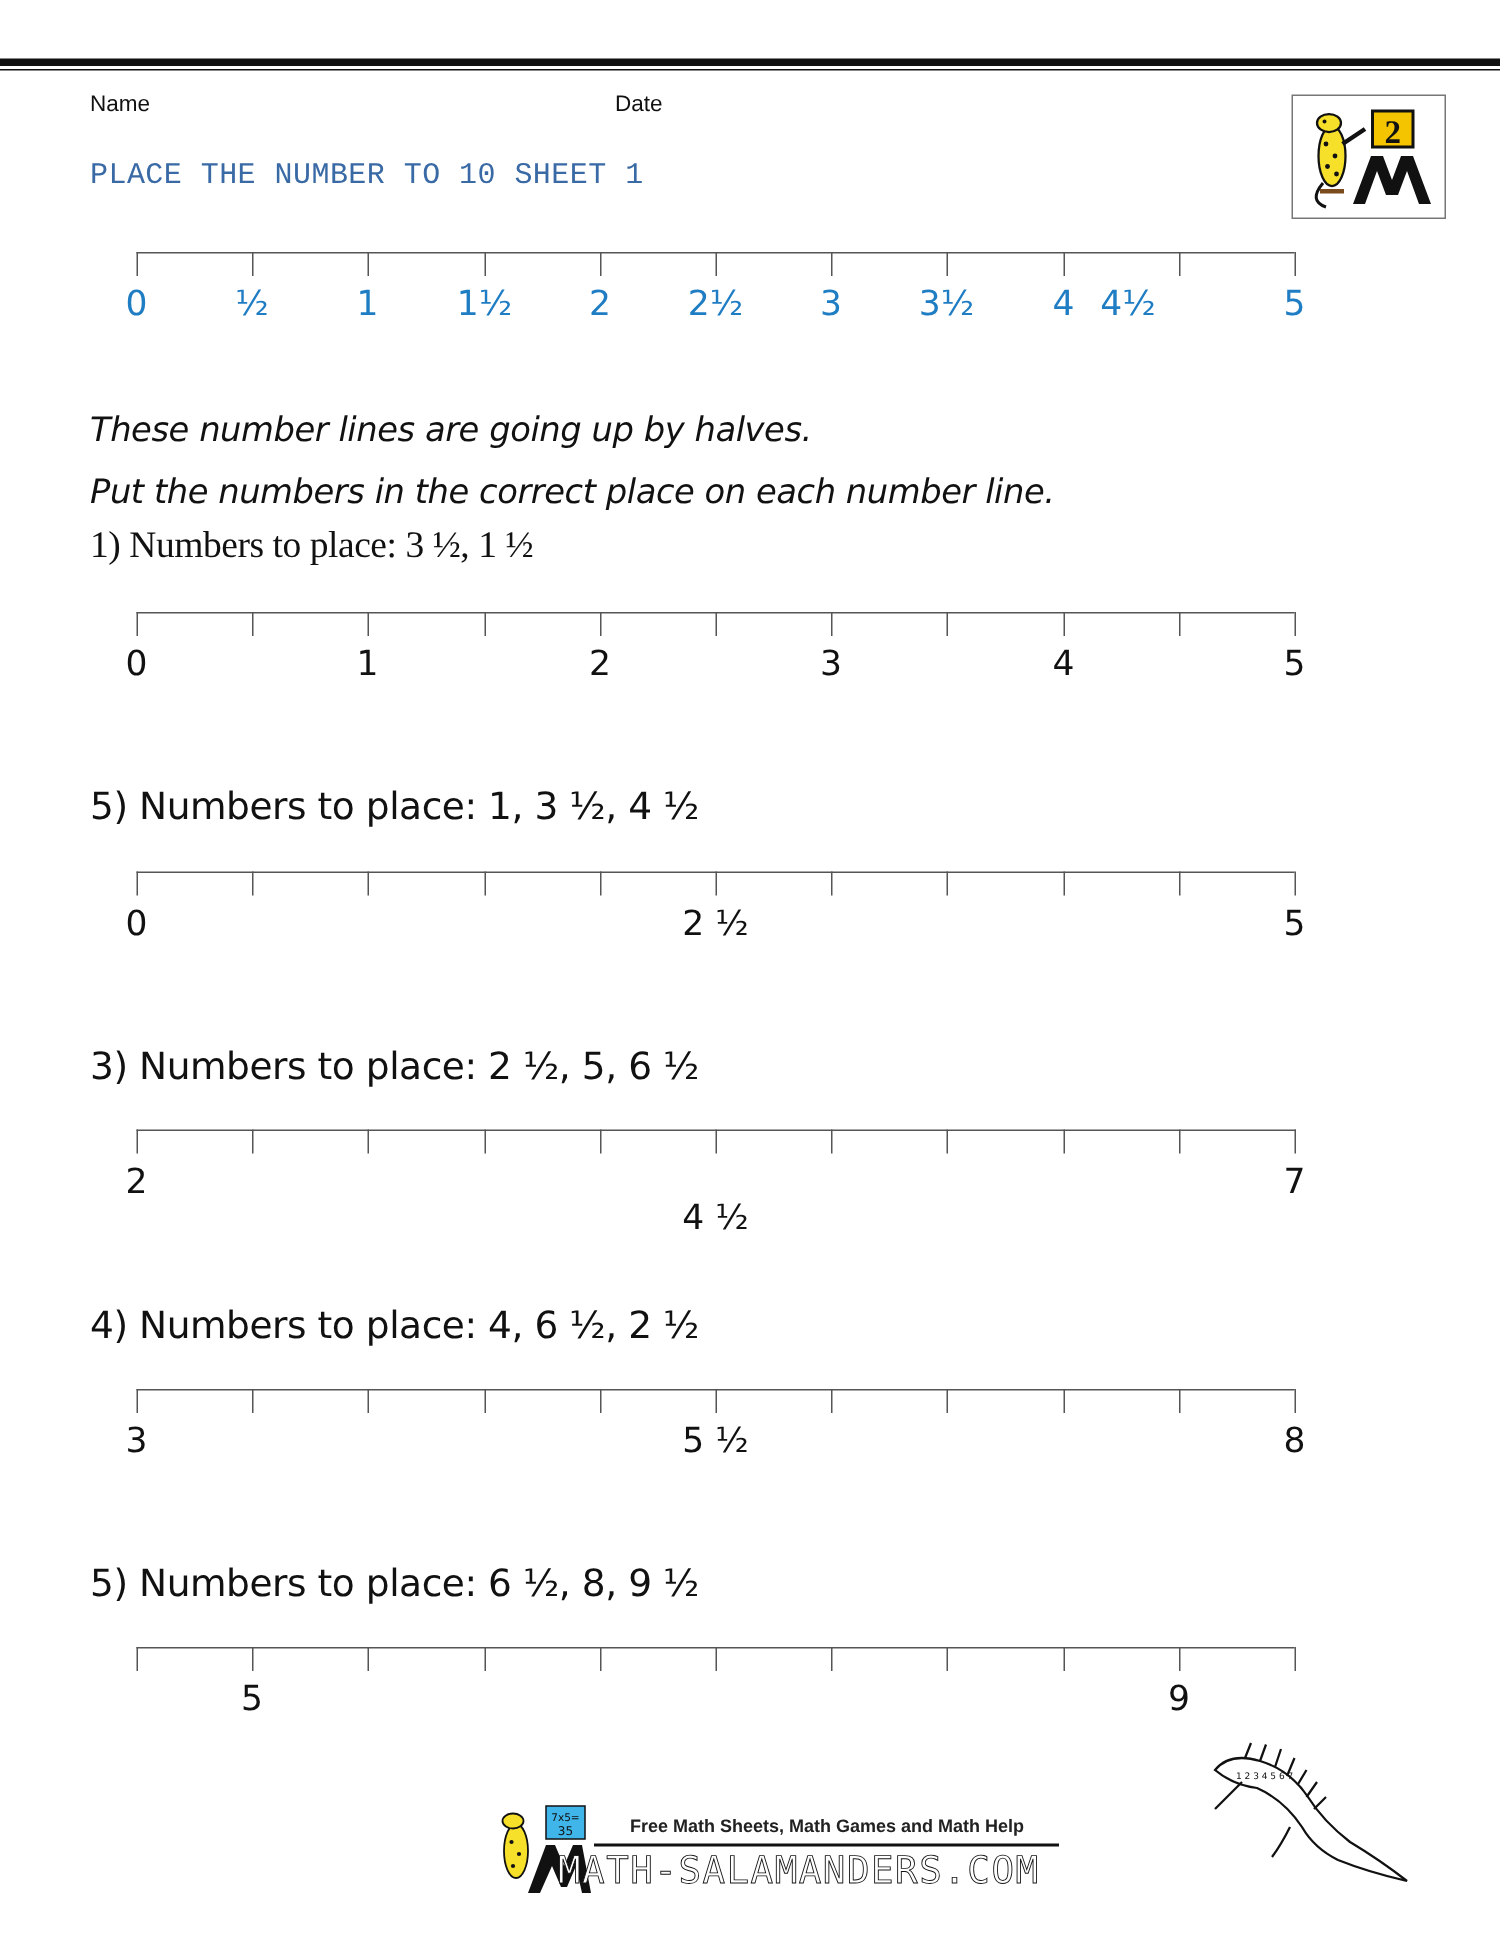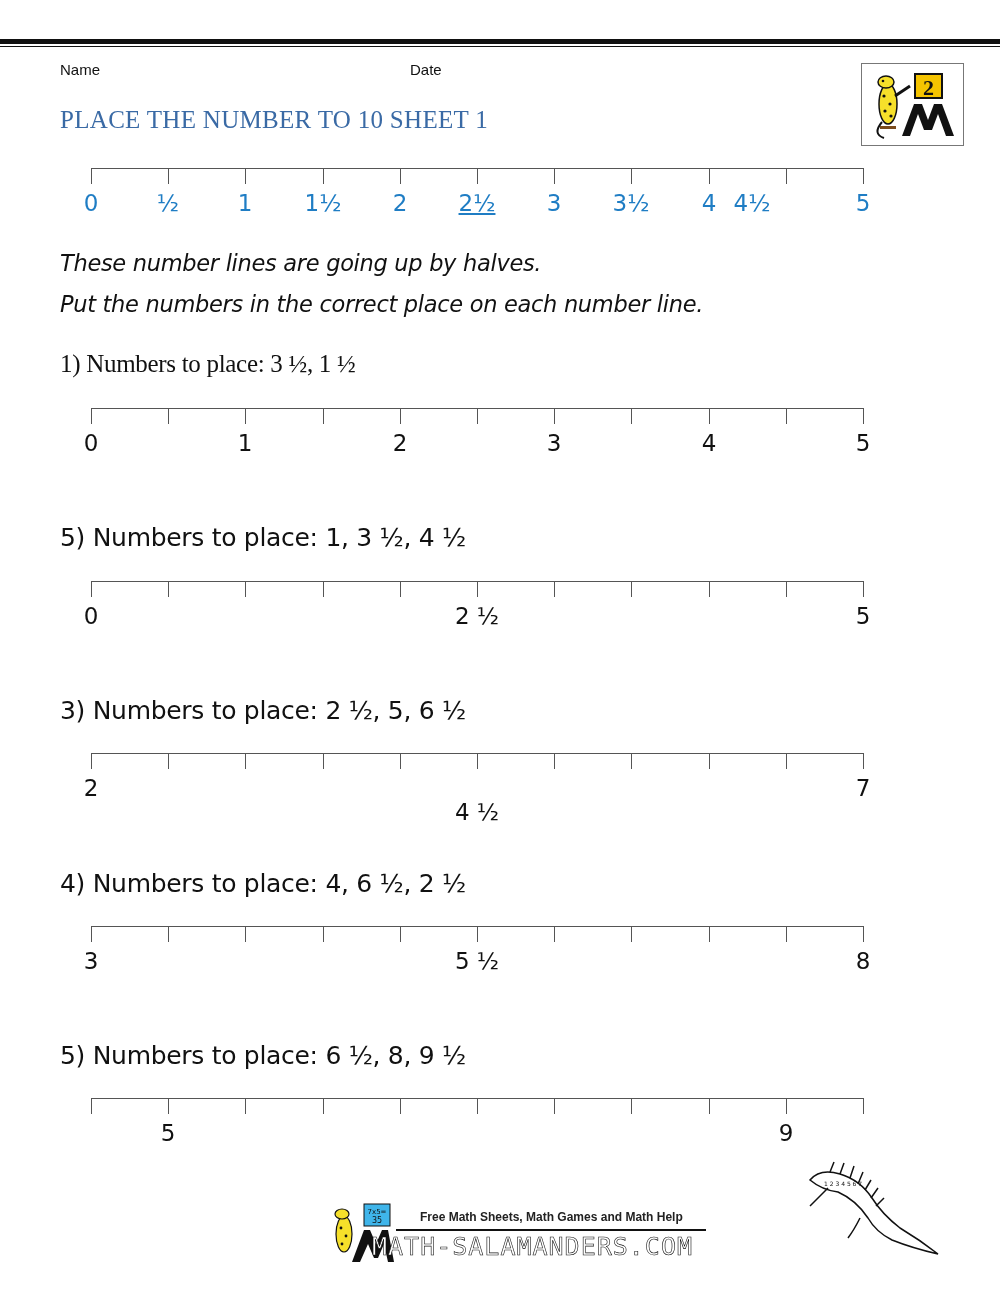--- a/index.html
+++ b/index.html
@@ -2,25 +2,25 @@
 <html><head>
   <meta charset="utf-8">
   <style>
     html, body { margin: 0; padding: 0; background: #ffffff; }
     body { width: 1000px; height: 1294px; position: relative; overflow: hidden;
            font-family: "DejaVu Sans", "Liberation Sans", sans-serif; color: #111; }
     .abs { position: absolute; }
     .rule-thick { left: 0; top: 39px; width: 1000px; height: 5px; background: #111; }
     .rule-thin  { left: 0; top: 46px; width: 1000px; height: 1px; background: #111; }
     .small-label { font-family: "Liberation Sans", sans-serif; font-size: 15px; color: #111; }
-    .title { left: 60px; top: 106px; font-family: Liberation Serif, serif;
-             font-size: 25px; color: #3a6aa5; letter-spacing: 0.3px; white-space: nowrap; }
+    .title { left: 60px; top: 106px; font-family: Liberation Mono, monospace;
+             font-size: 20px; color: #3a6aa5; letter-spacing: 0.3px; white-space: nowrap; }
     .logo { left: 861px; top: 63px; width: 101px; height: 81px; border: 1px solid #777; background: #fff; }
     .instr { left: 60px; font-family: "DejaVu Sans", sans-serif; font-style: italic; font-size: 22.5px;
-             color: #111; white-space: nowrap; letter-spacing: -0.3px; }
+             color: #111; white-space: nowrap; letter-spacing: -0.3px; margin-top: 24px; }
     .q { left: 60px; font-family: "DejaVu Sans", sans-serif; font-size: 25px; color: #111;
          white-space: nowrap; letter-spacing: -0.3px; }
     .nl { position: absolute; }
     .nl .base { position: absolute; height: 1px; background: #555; }
     .nl .tick { position: absolute; width: 1px; height: 16px; background: #555; }
     .nl .lbl { position: absolute; transform: translateX(-50%); white-space: nowrap;
                font-family: "DejaVu Sans", sans-serif; font-size: 23px; color: #111; }
     .nl.blue .lbl { color: #1f7dc4; }
     .footer-text { left: 420px; top: 1210px; font-family: "Liberation Sans", sans-serif;
                    font-weight: bold; font-size: 12px; color: #222; white-space: nowrap; }
@@ -72,21 +72,21 @@
     <div class="tick" style="left: 463px; top: 0px;"></div>
     <div class="tick" style="left: 540px; top: 0px;"></div>
     <div class="tick" style="left: 618px; top: 0px;"></div>
     <div class="tick" style="left: 695px; top: 0px;"></div>
     <div class="tick" style="left: 772px; top: 0px;"></div>
     <span class="lbl" style="left: 0px; top: 22px;">0</span>
     <span class="lbl" style="left: 77px; top: 22px;">½</span>
     <span class="lbl" style="left: 154px; top: 22px;">1</span>
     <span class="lbl" style="left: 232px; top: 22px;">1½</span>
     <span class="lbl" style="left: 309px; top: 22px;">2</span>
-    <span class="lbl" style="left: 386px; top: 22px; text-decoration: underline;">2½</span>
+    <span class="lbl" style="left: 386px; top: 22px;">2½</span>
     <span class="lbl" style="left: 463px; top: 22px;">3</span>
     <span class="lbl" style="left: 540px; top: 22px;">3½</span>
     <span class="lbl" style="left: 618px; top: 22px;">4</span>
     <span class="lbl" style="left: 661px; top: 22px;">4½</span>
     <span class="lbl" style="left: 772px; top: 22px;">5</span>
   </div>
 
 <div class="abs instr" style="top:250px;">These number lines are going up by halves.</div>
 <div class="abs instr" style="top:291px;">Put the numbers in the correct place on each number line.</div>
 

